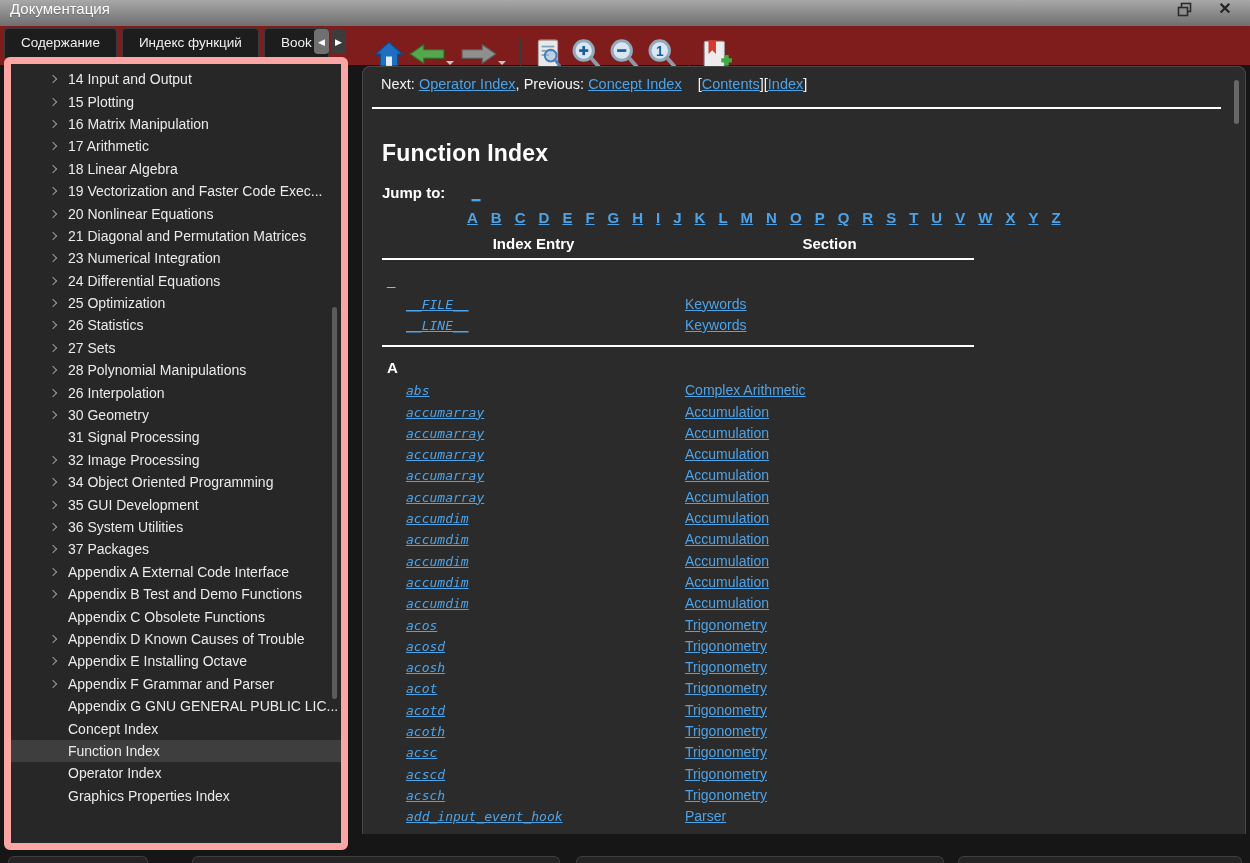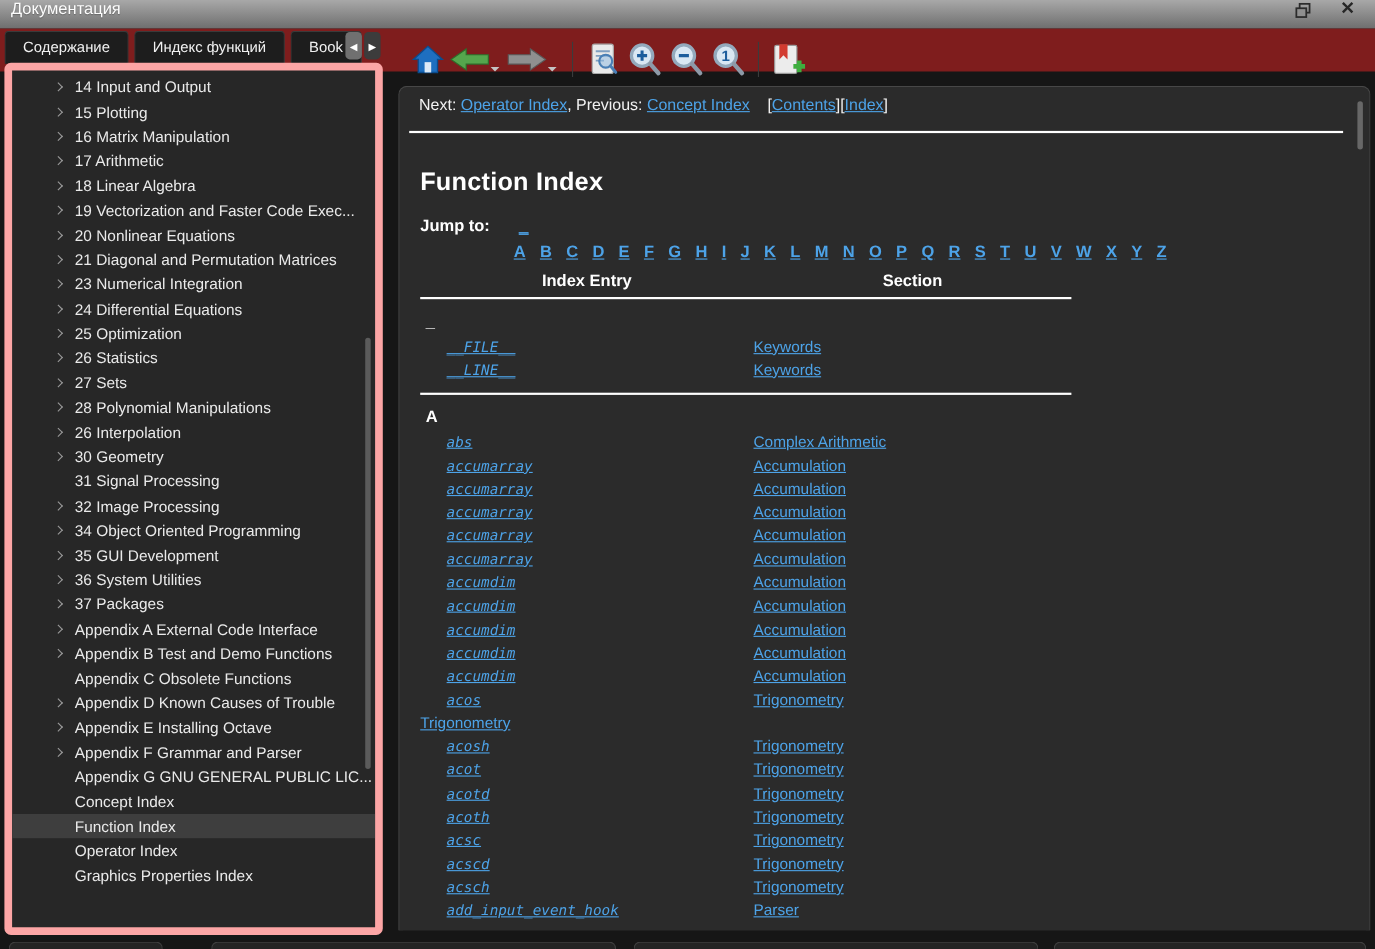--- a/index.html
+++ b/index.html
@@ -40,21 +40,21 @@
         border:7px solid #fca5a5;border-radius:6px;padding-top:4px;overflow:hidden;}
   .tree-item{height:22.4px;display:flex;align-items:center;font-size:14px;color:#eaeaea;
              padding-left:34px;position:relative;}
   .tree-item.selected{background:#3e3e3e;}
   .chev{width:16px;flex:0 0 16px;display:flex;align-items:center;justify-content:center;margin-right:7px;}
   .chev i{width:6px;height:6px;border-top:1.6px solid #9a9a9a;border-right:1.6px solid #9a9a9a;
           transform:rotate(45deg);display:block;}
   .tree-thumb{position:absolute;right:4px;top:243px;width:5px;height:392px;background:#5b5b5b;border-radius:3px;}
 
   
-  .content{position:absolute;left:362px;top:78px;width:884px;height:768px;background:#2b2b2b;
+  .content{position:absolute;left:362px;top:66px;width:884px;height:768px;background:#2b2b2b;
            border:1px solid #474747;border-bottom:none;border-radius:8px 8px 0 0;overflow:hidden;}
   .content-thumb{position:absolute;right:6px;top:13px;width:5px;height:44px;background:#676767;border-radius:3px;}
   a,.lnk{color:#4da3e8;text-decoration:underline;cursor:pointer;}
   .navline{padding:9px 18px 0;font-size:14.5px;color:#f2f2f2;white-space:nowrap;}
   .nav-gap{display:inline-block;width:16px;}
   .nav-hr{height:2px;background:#ffffff;margin:15px 24px 0 9px;}
   .cbody{padding:0 0 0 19px;}
   .page-title{font-size:23px;font-weight:bold;color:#fff;margin-top:31px;letter-spacing:.2px;}
   .jumpline{margin-top:17px;font-size:15px;}
   .jump-label{font-weight:bold;color:#fff;margin-top:15px;}
@@ -550,20 +550,21 @@
                     <div class="entry-cell"><a>accumdim</a></div>
                     <div class="section-cell"><a>Accumulation</a></div>
                   </div>
 
                   <div class="irow">
                     <div class="entry-cell"><a>acos</a></div>
                     <div class="section-cell"><a>Trigonometry</a></div>
                   </div>
 
                   <div class="irow">
+                    <div class="entry-cell"><a>acosd</a></div>
                     <div class="section-cell"><a>Trigonometry</a></div>
                   </div>
 
                   <div class="irow">
                     <div class="entry-cell"><a>acosh</a></div>
                     <div class="section-cell"><a>Trigonometry</a></div>
                   </div>
 
                   <div class="irow">
                     <div class="entry-cell"><a>acot</a></div>

